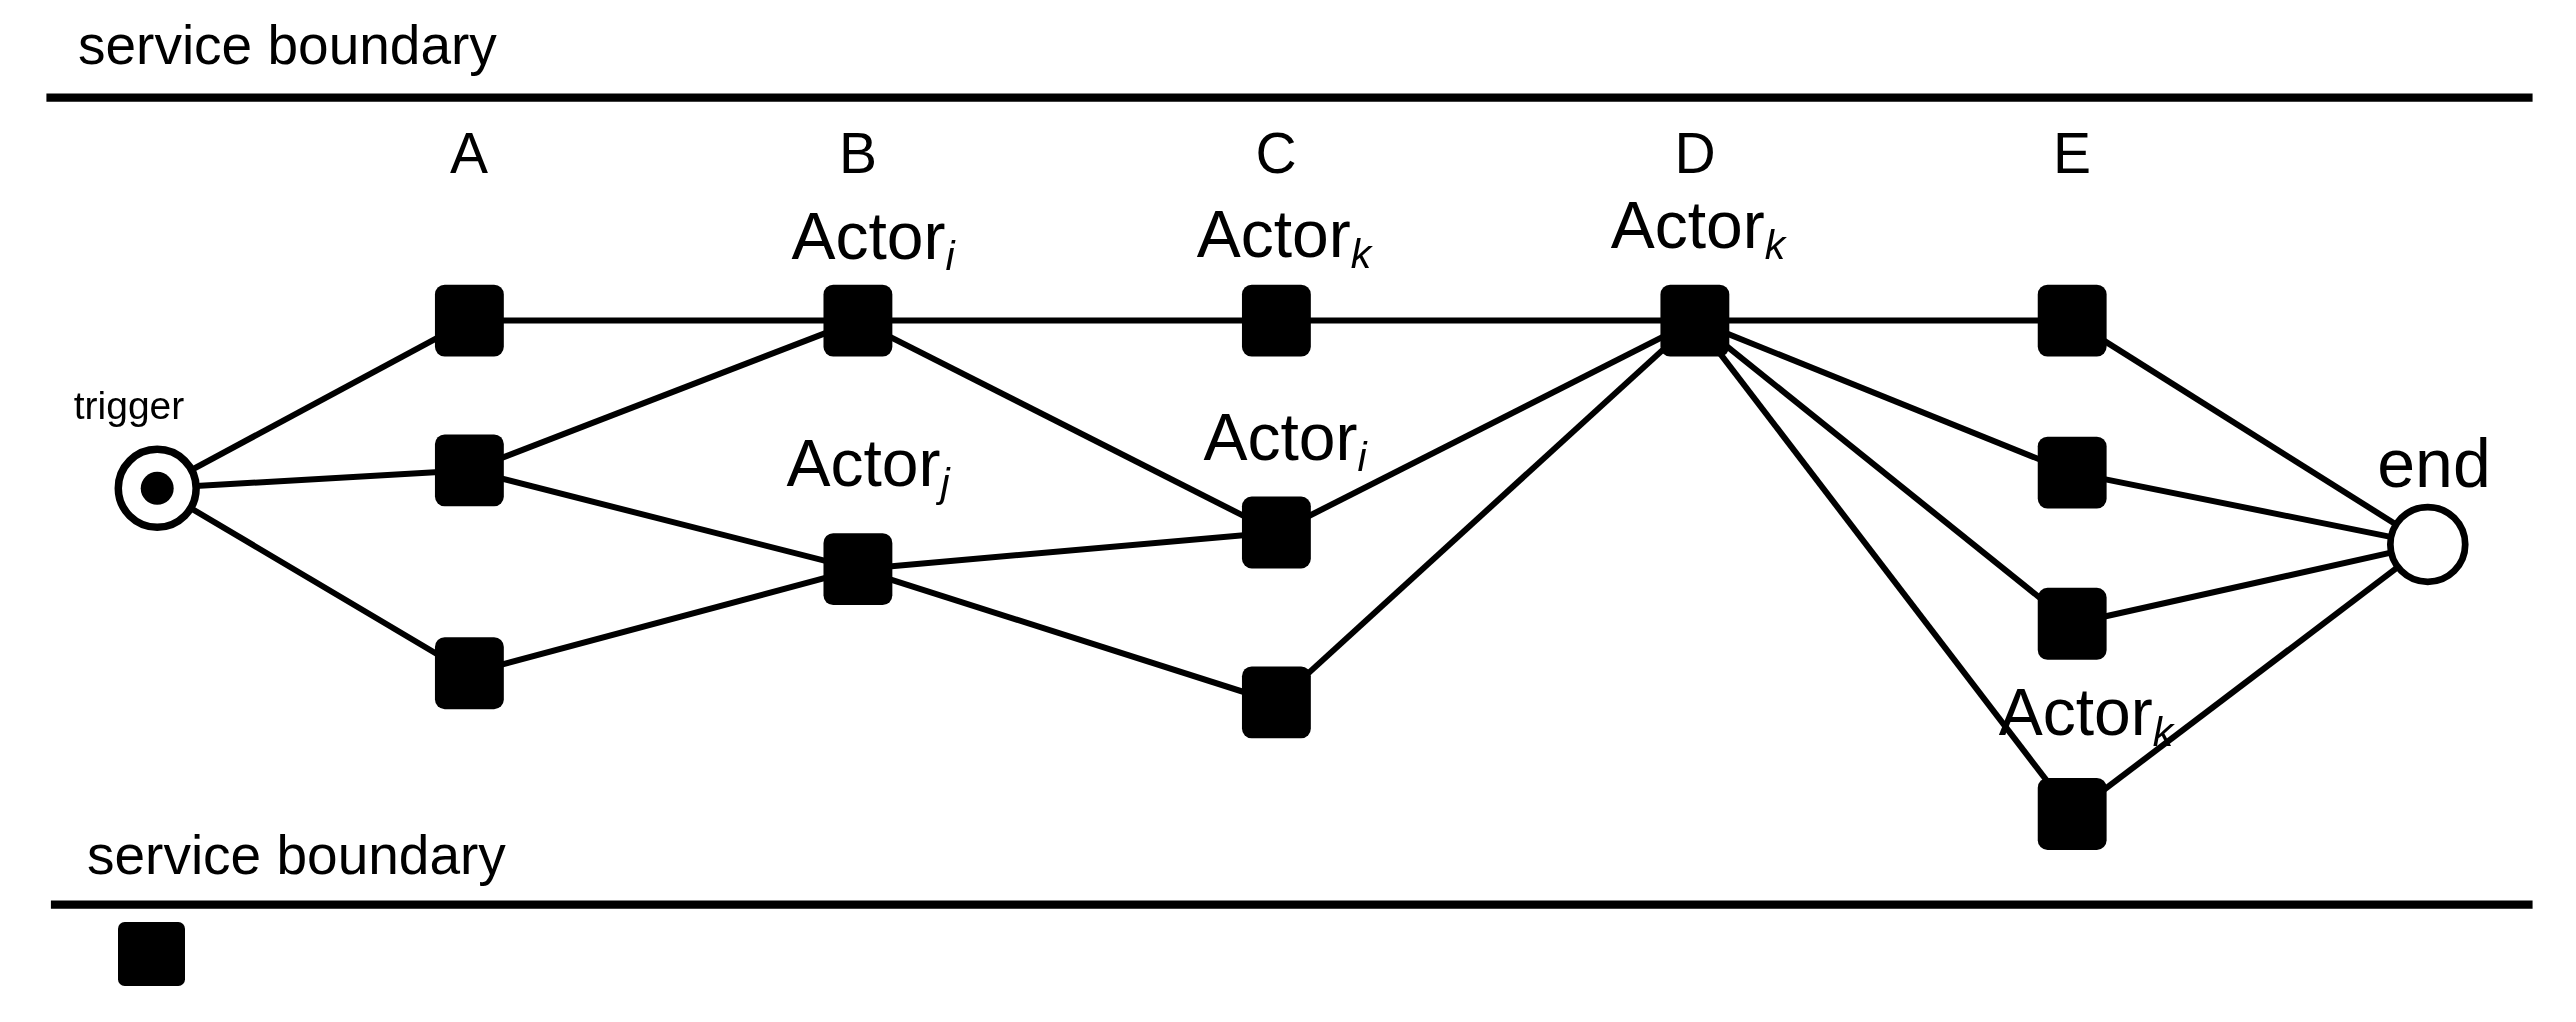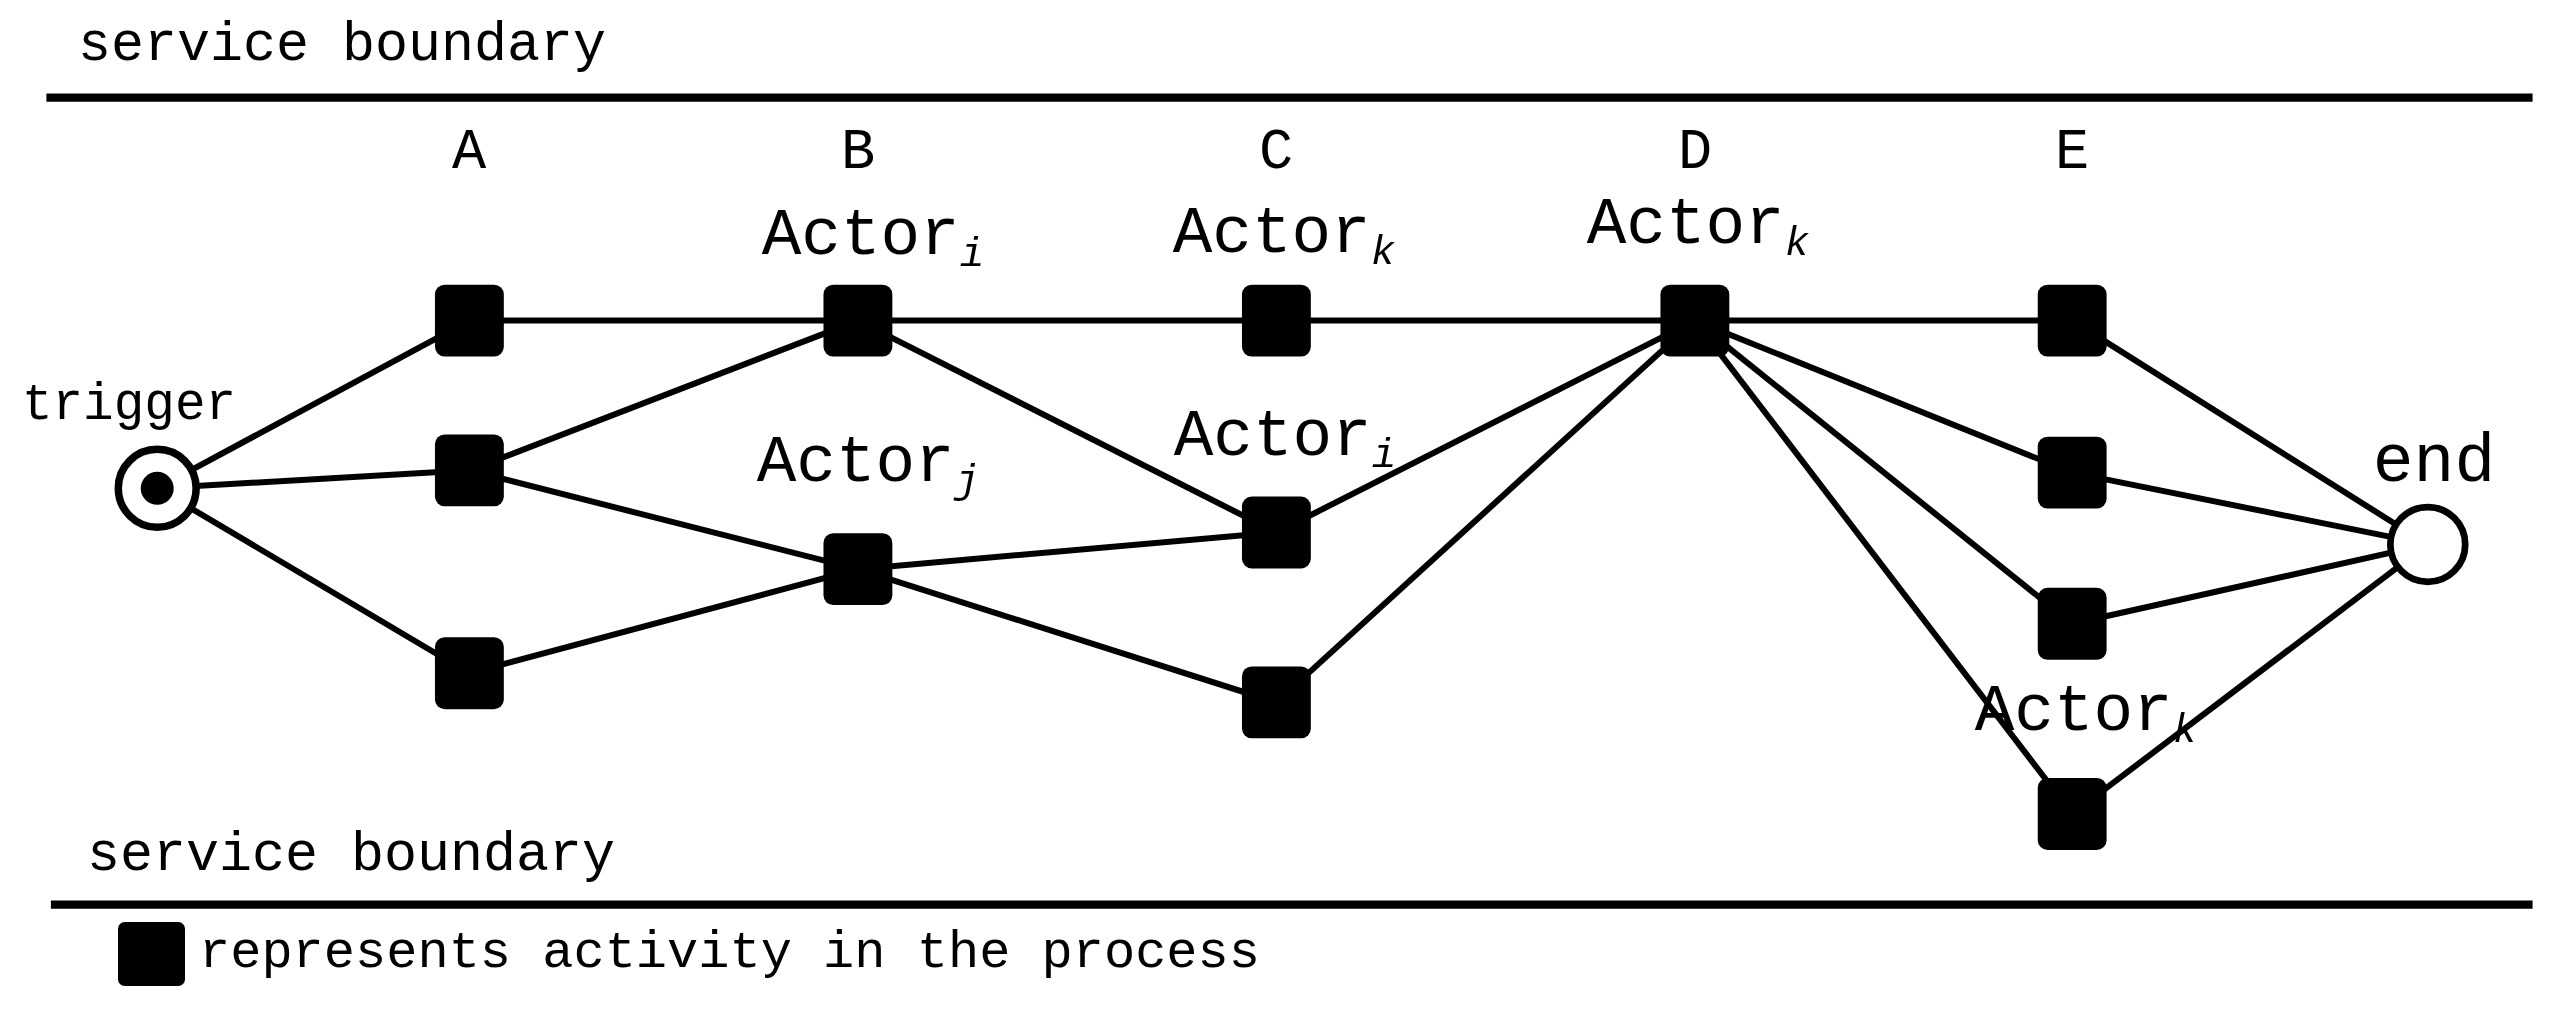--- a/index.html
+++ b/index.html
@@ -2,33 +2,33 @@
 <html style="font-size:12px"><head>
 <meta charset="utf-8">
 <style>
   html,body{margin:0;padding:0;background:#ffffff;}
   .stage{
     position:relative;
     width:2576px;
     height:1023px;
     background:#ffffff;
     overflow:hidden;
-    font-family:Liberation Mono, monospace;
+    font-family:Liberation Sans, sans-serif;
     color:#000000;
   }
   .stage svg{position:absolute;left:0;top:0;}
   .lbl{position:absolute;white-space:nowrap;line-height:1;}
   .centered{transform:translate(-50%,-50%);}
   .sb-label{font-size:55px;}
   .sb-top{left:78px;top:18px;}
   .sb-bottom{left:87px;top:828px;}
   .col-label{font-size:57px;}
   .actor-label{font-size:66px;}
   .actor-label .sub{font-style:italic;font-size:0.62em;vertical-align:-0.28em;}
-  .trigger-label{font-size:51px;text-align:center;}
+  .trigger-label{font-size:39px;text-align:center;}
   .end-label{font-size:68px;}
   .legend-text{font-size:52px;transform:translateY(-50%);}
   .legend-swatch{position:absolute;background:#000;border-radius:6.7px;}
 </style>
 </head>
 <body>
 
 <div class="stage">
   <svg width="2576" height="1023" viewBox="0 0 3441 1366">
       <line x1="210" y1="652" x2="627" y2="428" stroke="#000000" stroke-width="8"></line>
@@ -73,21 +73,20 @@
       <circle cx="3243" cy="727" r="50" fill="#ffffff" stroke="#000000" stroke-width="9"></circle>
     </svg>
 
   <div class="lbl sb-label sb-top">service boundary</div>
   <div class="lbl sb-label sb-bottom">service boundary</div>
 
   <div class="lbl centered trigger-label" id="trigger-label" style="left: 129px; top: 405px;">trigger</div>
   <div class="lbl centered end-label" id="end-label" style="left: 2434px; top: 463px;">end</div>
 
   <div class="legend-swatch" id="legend-swatch" style="left: 118px; top: 922px; width: 67px; height: 64px;"></div>
-  <div class="lbl legend-text" id="legend-text" style="left: 199px; top: 954px;">represents activity in the process</div>
 <div class="lbl centered col-label" style="left: 469px; top: 153px;">A</div>
     <div class="lbl centered col-label" style="left: 858px; top: 153px;">B</div>
     <div class="lbl centered col-label" style="left: 1276px; top: 153px;">C</div>
     <div class="lbl centered col-label" style="left: 1695px; top: 153px;">D</div>
     <div class="lbl centered col-label" style="left: 2072px; top: 153px;">E</div>
     <div class="lbl centered actor-label" style="left: 873px; top: 240px;"><span>Actor</span><span class="sub">i</span></div>
     <div class="lbl centered actor-label" style="left: 1284px; top: 238px;"><span>Actor</span><span class="sub">k</span></div>
     <div class="lbl centered actor-label" style="left: 1698px; top: 229px;"><span>Actor</span><span class="sub">k</span></div>
     <div class="lbl centered actor-label" style="left: 868px; top: 467px;"><span>Actor</span><span class="sub">j</span></div>
     <div class="lbl centered actor-label" style="left: 1285px; top: 441px;"><span>Actor</span><span class="sub">i</span></div>

